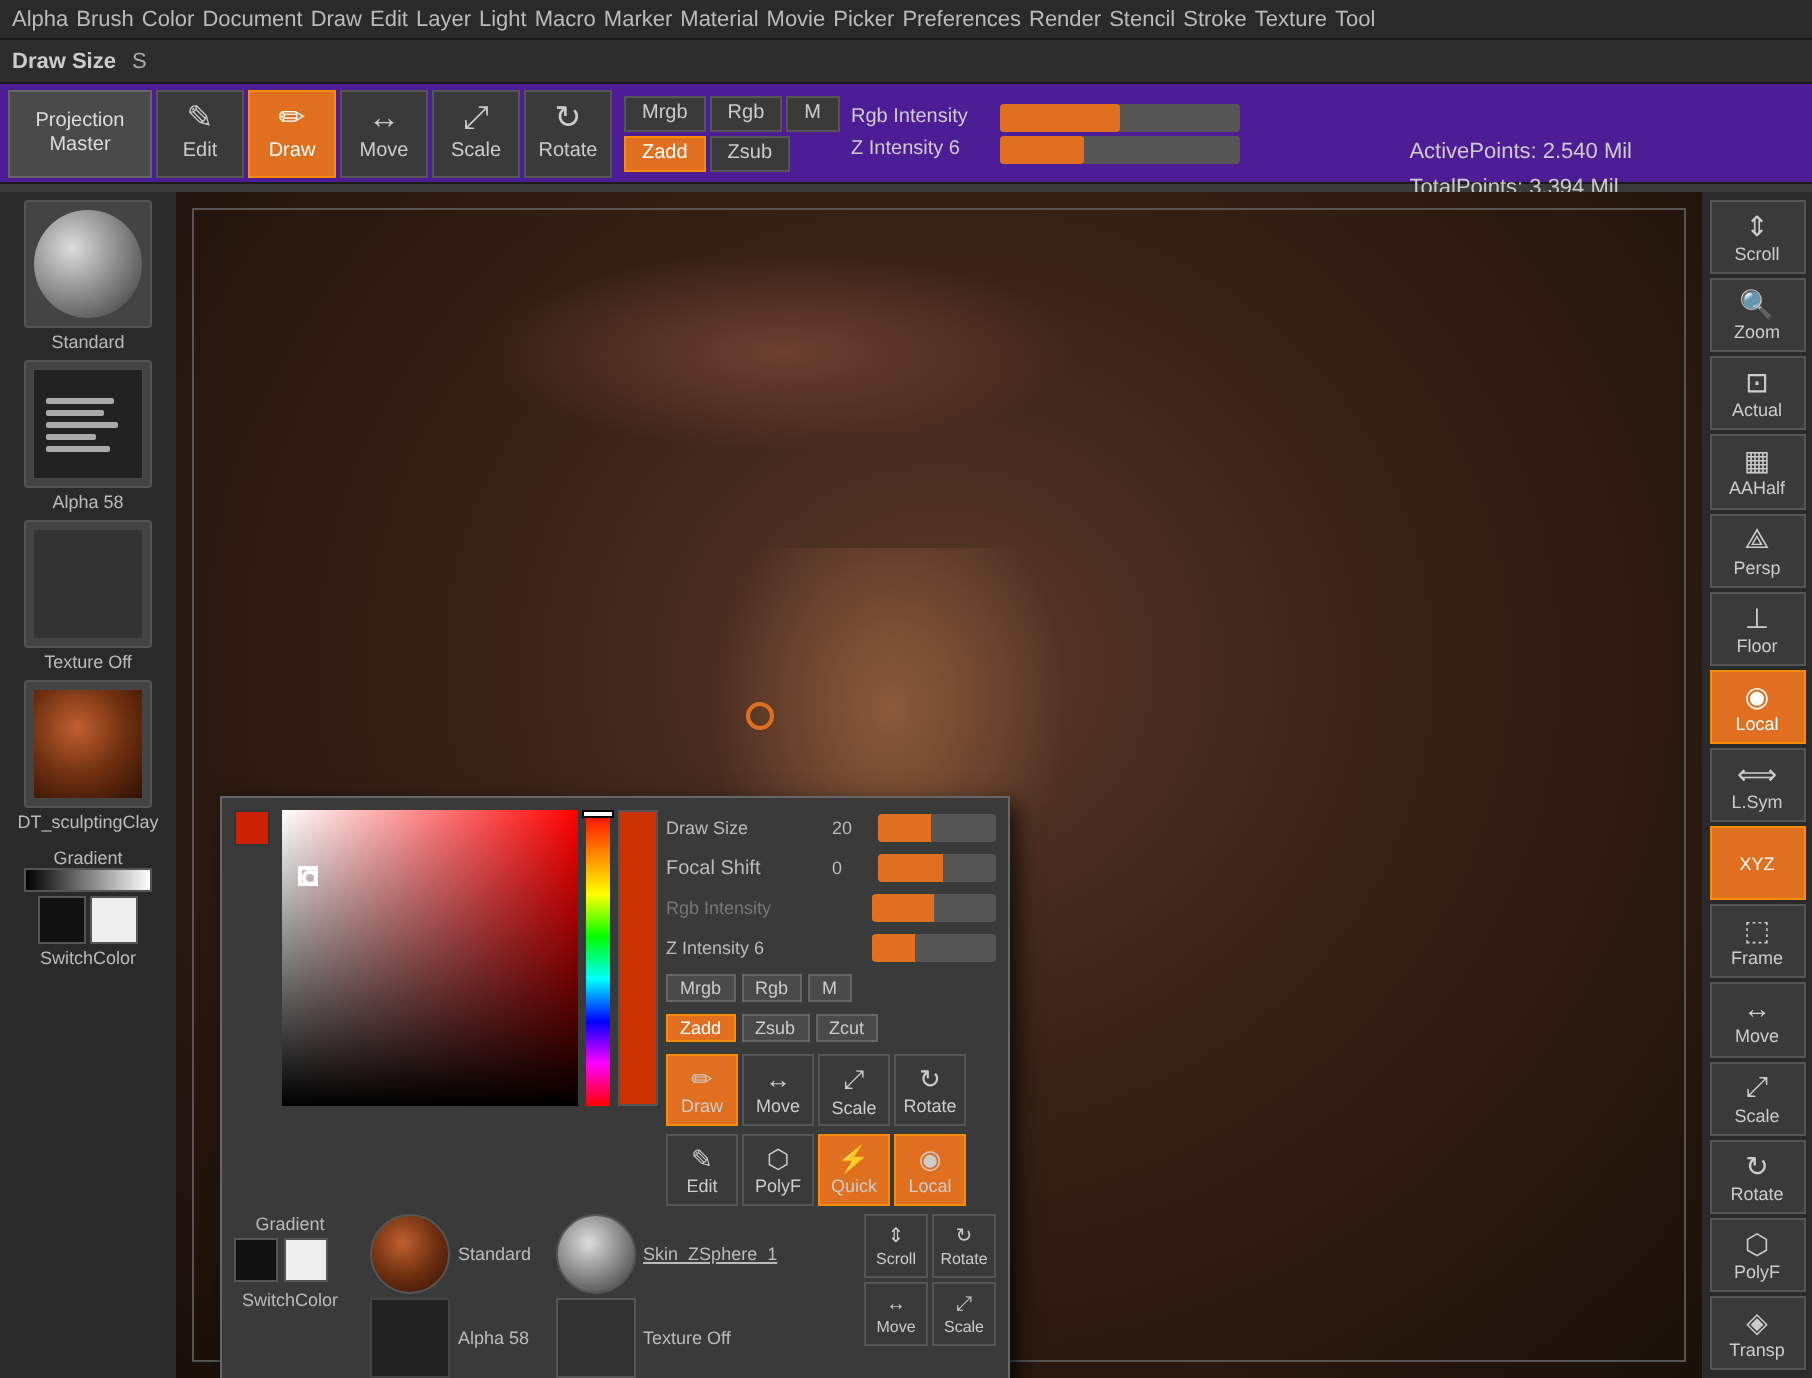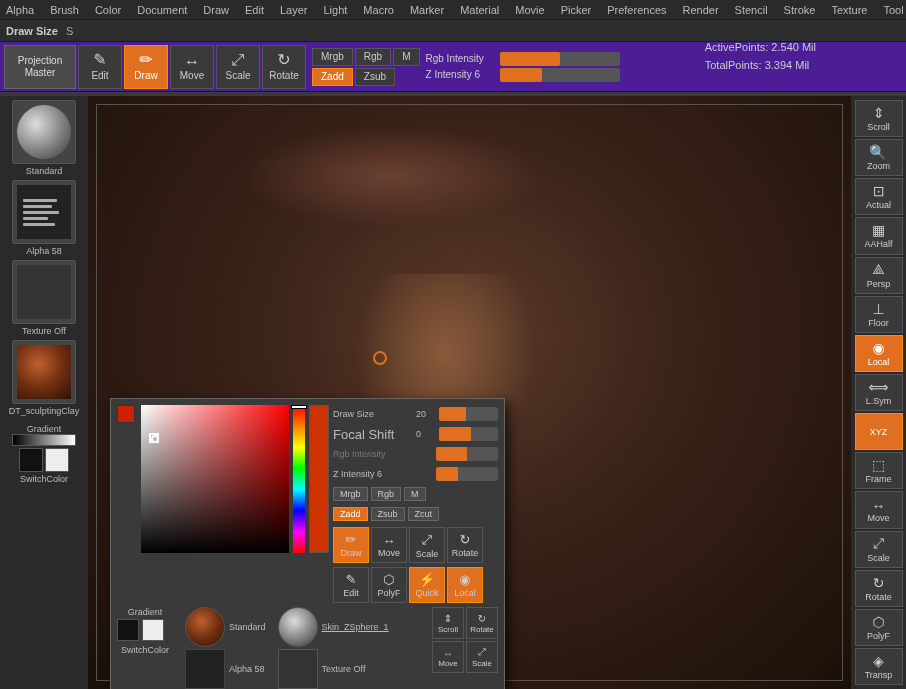--- a/index.html
+++ b/index.html
@@ -14,21 +14,21 @@
       position: relative;
     }
 
     
     #top-menu {
       display: flex;
       align-items: center;
       background: #2a2a2a;
       height: 20px;
       padding: 0 4px;
-      gap: 12px;
+      gap: 0;
       border-bottom: 1px solid #1a1a1a;
     }
     .menu-item {
       color: #bbb;
       font-size: 11px;
       cursor: pointer;
       padding: 0 2px;
     }
 
     
@@ -99,21 +99,21 @@
       color: #fff;
     }
     .toolbar-btn-icon {
       font-size: 16px;
       line-height: 1;
     }
 
     
     #stats-area {
       position: absolute;
-      top: 39px;
+      top: 68px;
       right: 90px;
       color: #ccc;
       font-size: 11px;
       line-height: 1.6;
     }
 
     
     #slider-area {
       display: flex;
       flex-direction: column;
@@ -730,21 +730,21 @@
 
     <div id="picker-right">
 
       <div class="popup-row">
         <span style="font-size:9px;color:#bbb;width:80px;">Draw Size</span>
         <span style="font-size:9px;color:#bbb;width:20px;">20</span>
         <div style="flex:1;height:14px;background:linear-gradient(to right,#e07020 45%,#555 45%);border-radius:2px;"></div>
       </div>
 
       <div class="popup-row">
-        <span style="font-size:13px;color:#bbb;width:80px;">Focal Shift</span>
+        <span style="font-size:10px;color:#bbb;width:80px;">Focal Shift</span>
         <span style="font-size:9px;color:#bbb;width:20px;">0</span>
         <div style="flex:1;height:14px;background:linear-gradient(to right,#e07020 55%,#555 55%);border-radius:2px;"></div>
       </div>
 
       <div class="popup-row">
         <span style="font-size:9px;color:#777;width:100px;">Rgb Intensity</span>
         <div style="flex:1;height:14px;background:linear-gradient(to right,#e07020 50%,#555 50%);border-radius:2px;"></div>
       </div>
 
       <div class="popup-row">

